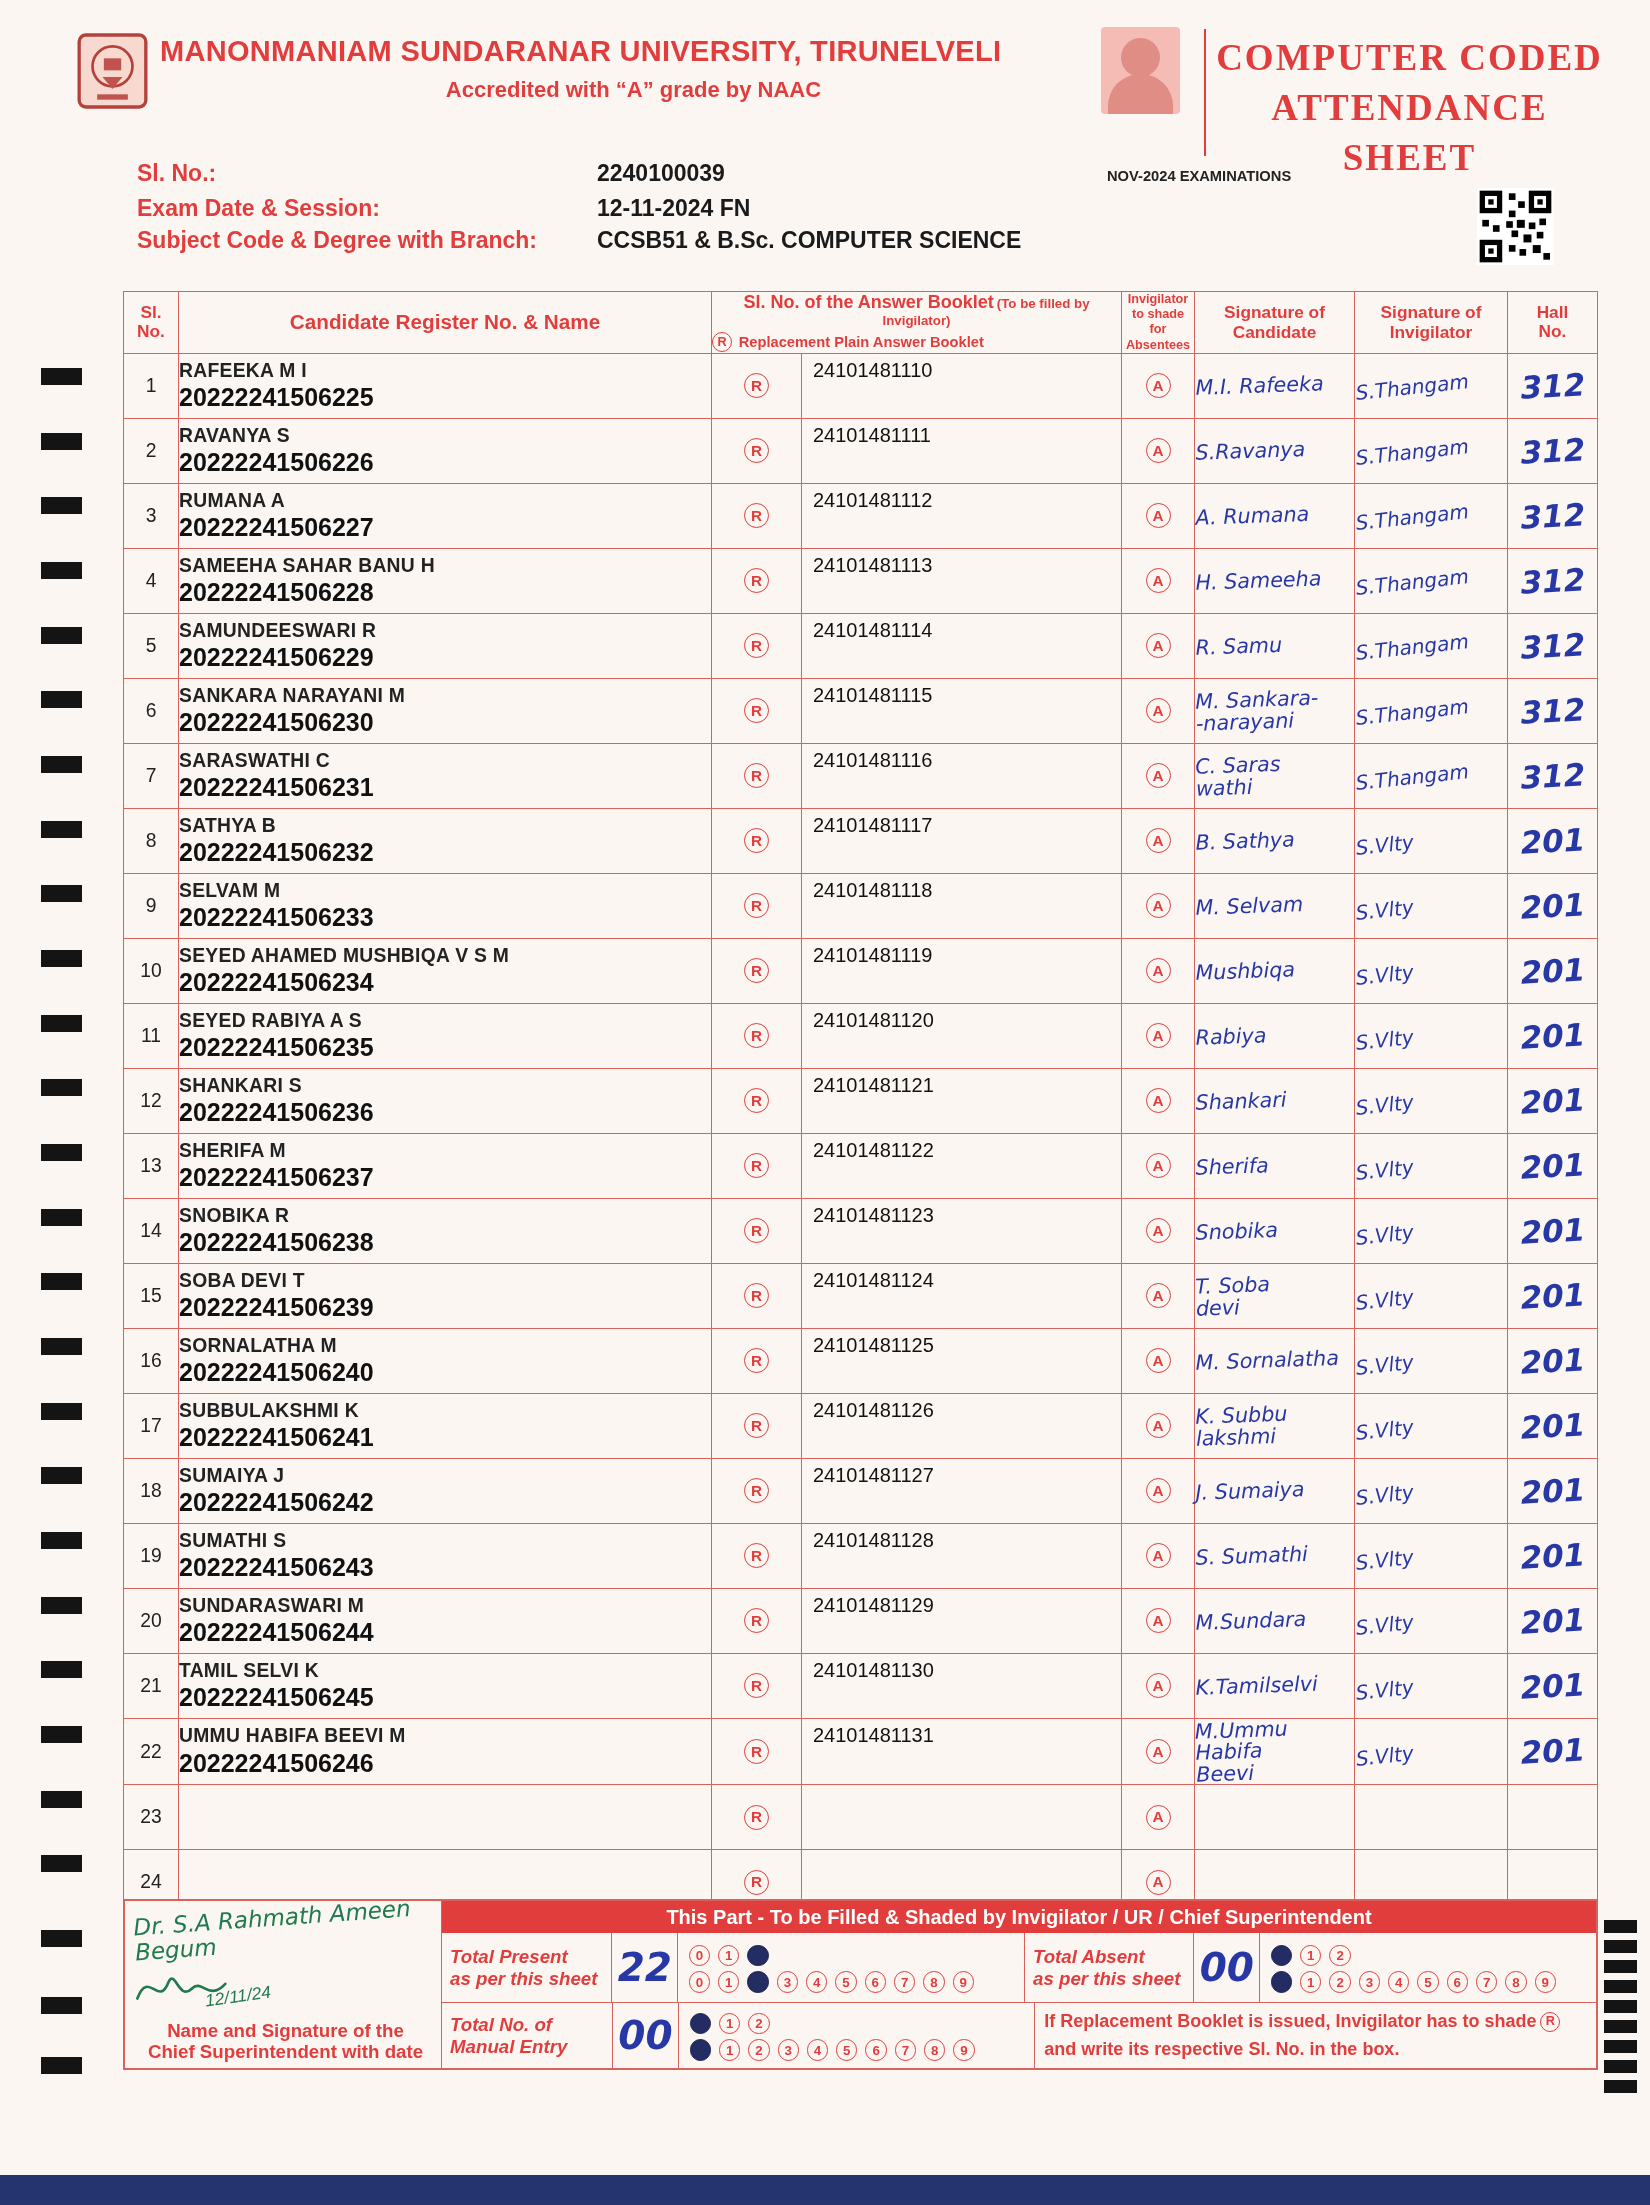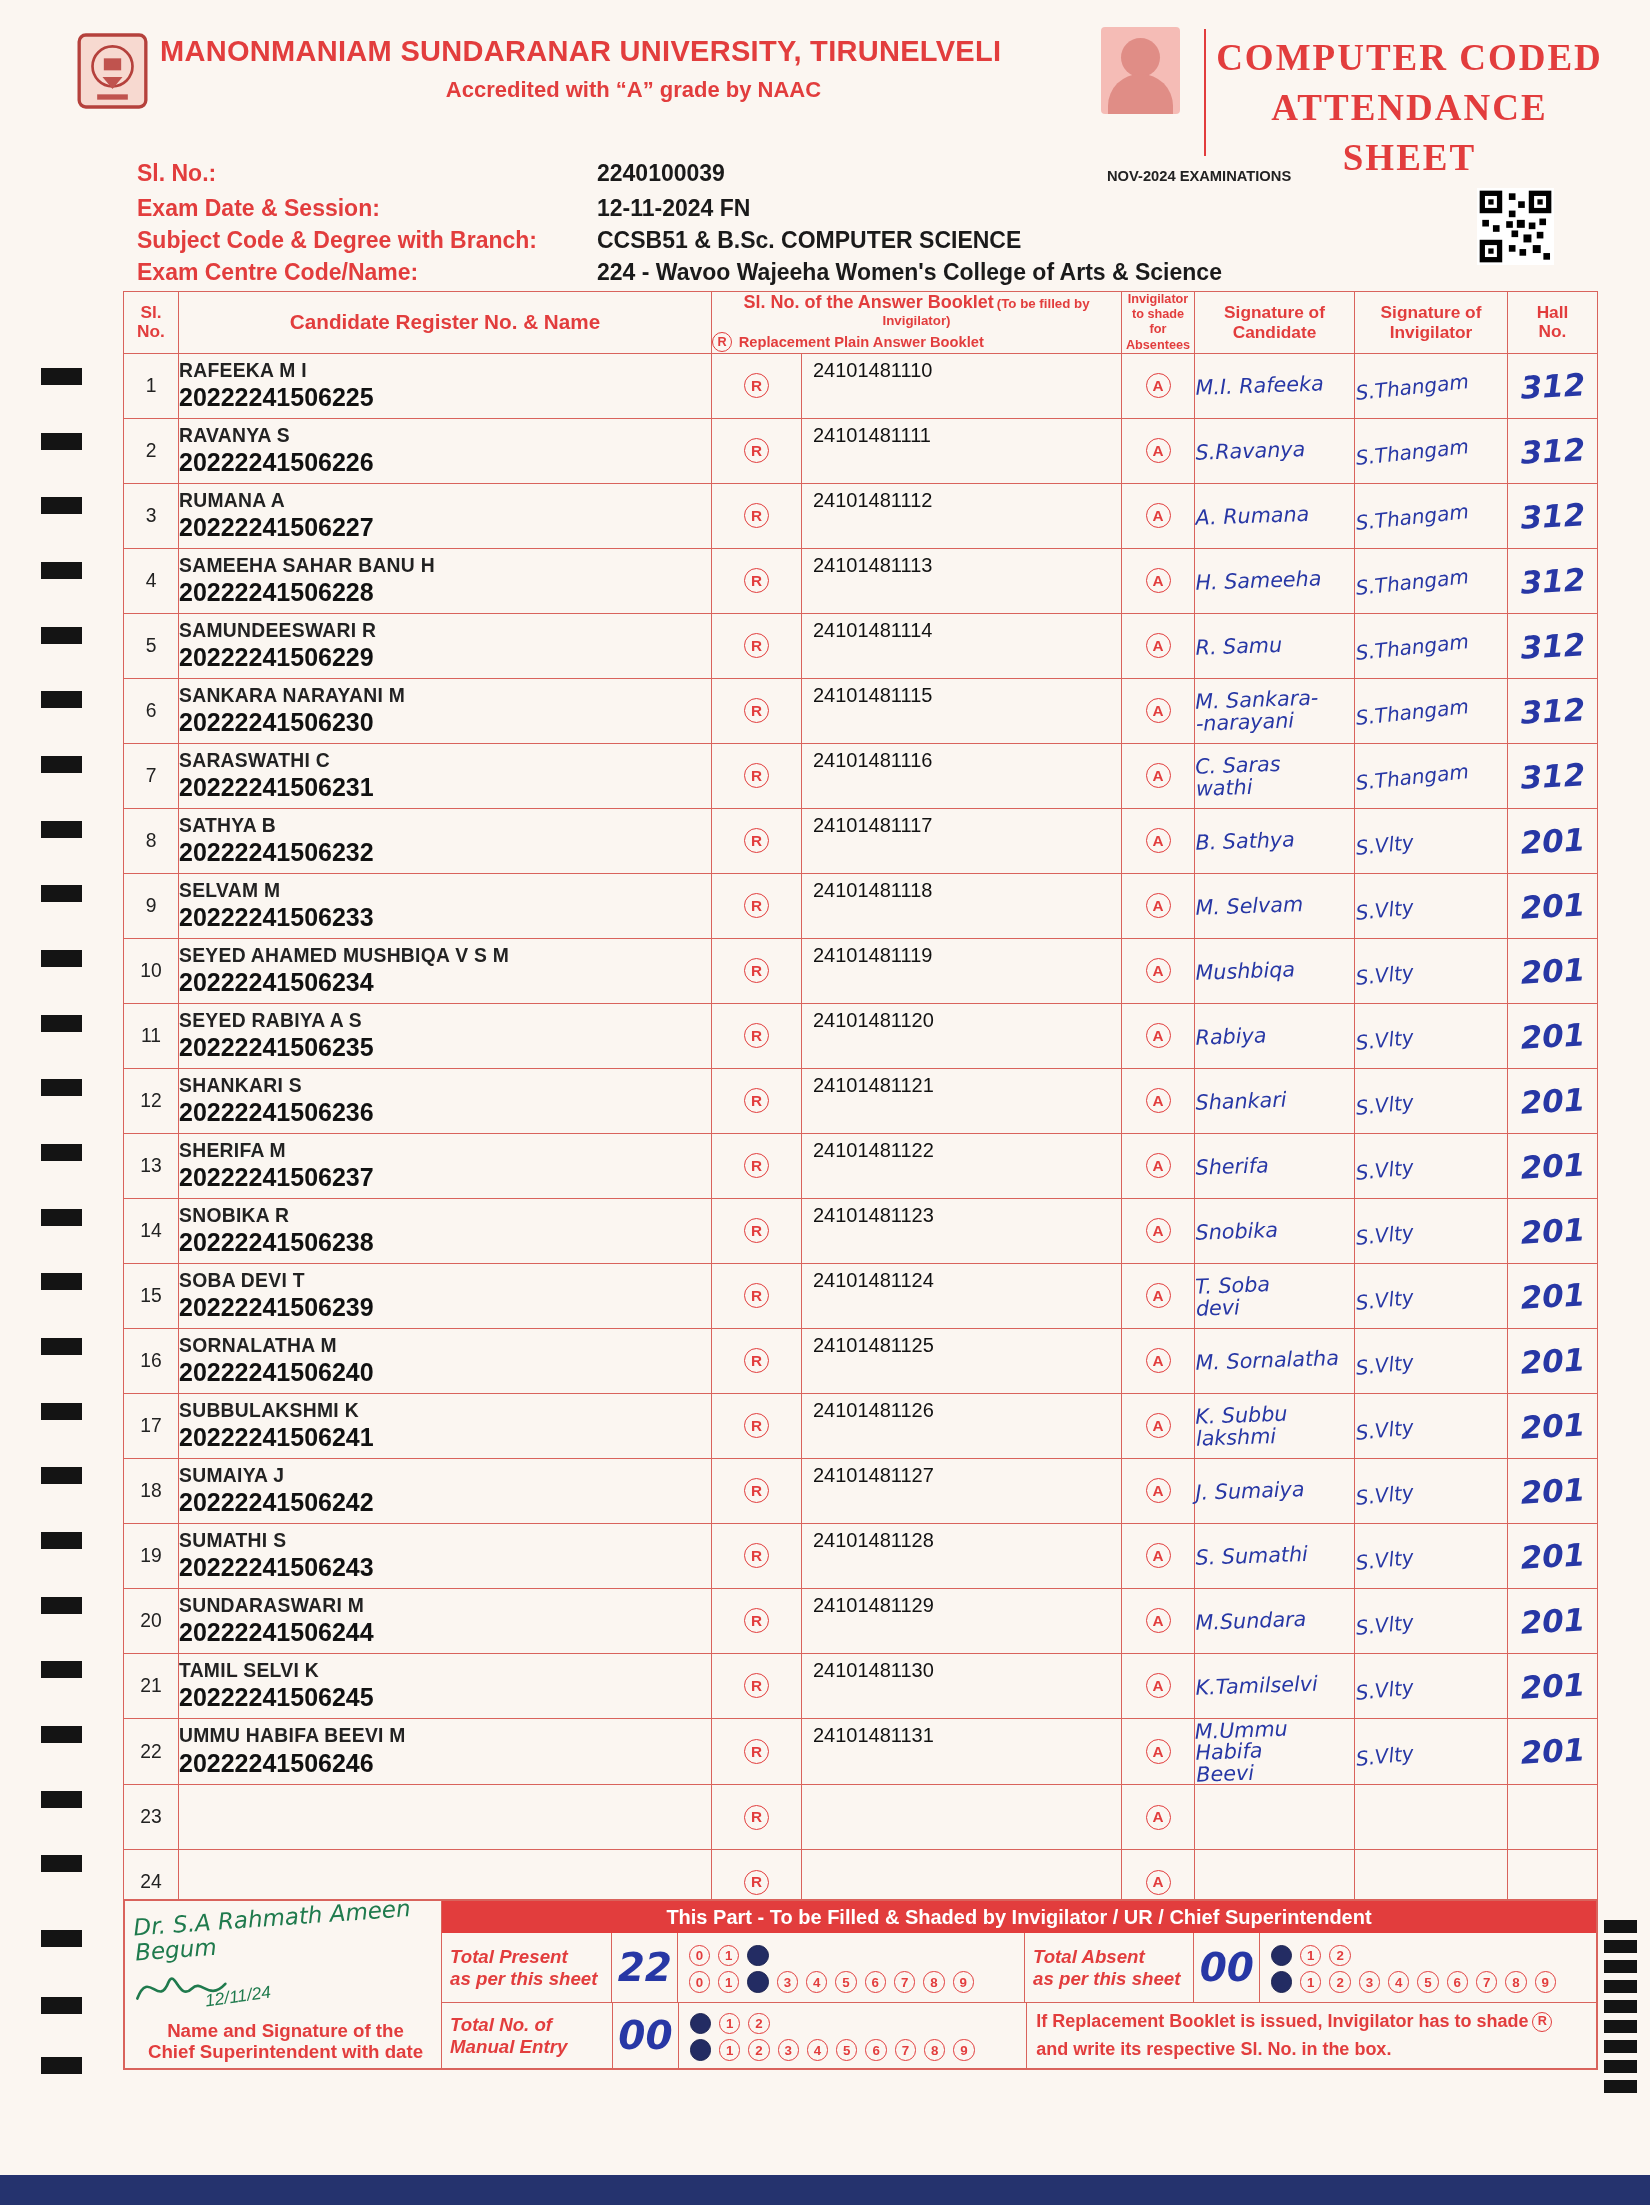--- a/index.html
+++ b/index.html
@@ -80,21 +80,21 @@
   .frow.r2{top:32px;height:69px;}
   .frow.r3{top:101px;bottom:0;border-top:1.3px solid var(--grid);}
   .fcell{display:flex;align-items:center;}
   .flabel{width:170px;padding-left:8px;font-size:18.7px;font-weight:bold;color:var(--red);line-height:1.15;white-space:pre-line;display:flex;align-items:center;font-style:italic;}
   .count-box{width:67px;border-left:1.3px solid var(--grid);border-right:1.3px solid var(--grid);display:flex;align-items:center;justify-content:center;font-size:39px;font-weight:bold;}
   .bubbles{width:347px;padding:5.3px 0 2.7px 10.7px;display:flex;flex-direction:column;justify-content:center;gap:5.3px;}
   .bubbles.wide{width:337px;}
   .bubble-line{display:flex;gap:8px;}
   .bubble{display:inline-flex;align-items:center;justify-content:center;width:21.3px;height:21.3px;border:1.3px solid var(--red);border-radius:50%;color:var(--red);font-size:13.3px;font-weight:bold;}
   .bubble.filled{background:#232c63;border-color:#1b2250;color:transparent;}
-  .instruction{flex:1;border-left:1.3px solid var(--grid);padding:6.7px 9.3px;font-size:18px;font-weight:bold;color:var(--red);line-height:1.3;display:flex;align-items:center;flex-wrap:wrap;gap:4px;}
+  .instruction{flex:1;border-left:1.3px solid var(--grid);padding:6.7px 9.3px;font-size:18px;font-weight:bold;color:var(--red);line-height:1.3;display:flex;align-items:center;flex-wrap:wrap;gap:4px;margin-left:8px;}
 </style>
 </head>
 <body>
 
 <div class="page">
 
   <div>
       <div class="mark" style="left: 41px; top: 368px; width: 41px; height: 17.3px;"></div>
       <div class="mark" style="left: 41px; top: 433px; width: 41px; height: 17.3px;"></div>
       <div class="mark" style="left: 41px; top: 497px; width: 41px; height: 17.3px;"></div>
@@ -193,24 +193,20 @@
     <span class="meta-value">2240100039</span>
   </div>
   <div class="meta-row" style="top:195px;">
     <span class="meta-label">Exam Date &amp; Session:</span>
     <span class="meta-value">12-11-2024 FN</span>
   </div>
   <div class="meta-row" style="top:227px;">
     <span class="meta-label">Subject Code &amp; Degree with Branch:</span>
     <span class="meta-value">CCSB51 &amp; B.Sc. COMPUTER SCIENCE</span>
   </div>
-  <div class="meta-row" style="top:259px;">
-    <span class="meta-label">Exam Centre Code/Name:</span>
-    <span class="meta-value">224 - Wavoo Wajeeha Women's College of Arts &amp; Science</span>
-  </div>
 
   <table class="sheet">
     <colgroup>
         <col class="c1">
         <col class="c2">
         <col class="c3">
         <col class="c4">
         <col class="c5">
         <col class="c6">
         <col class="c7">

